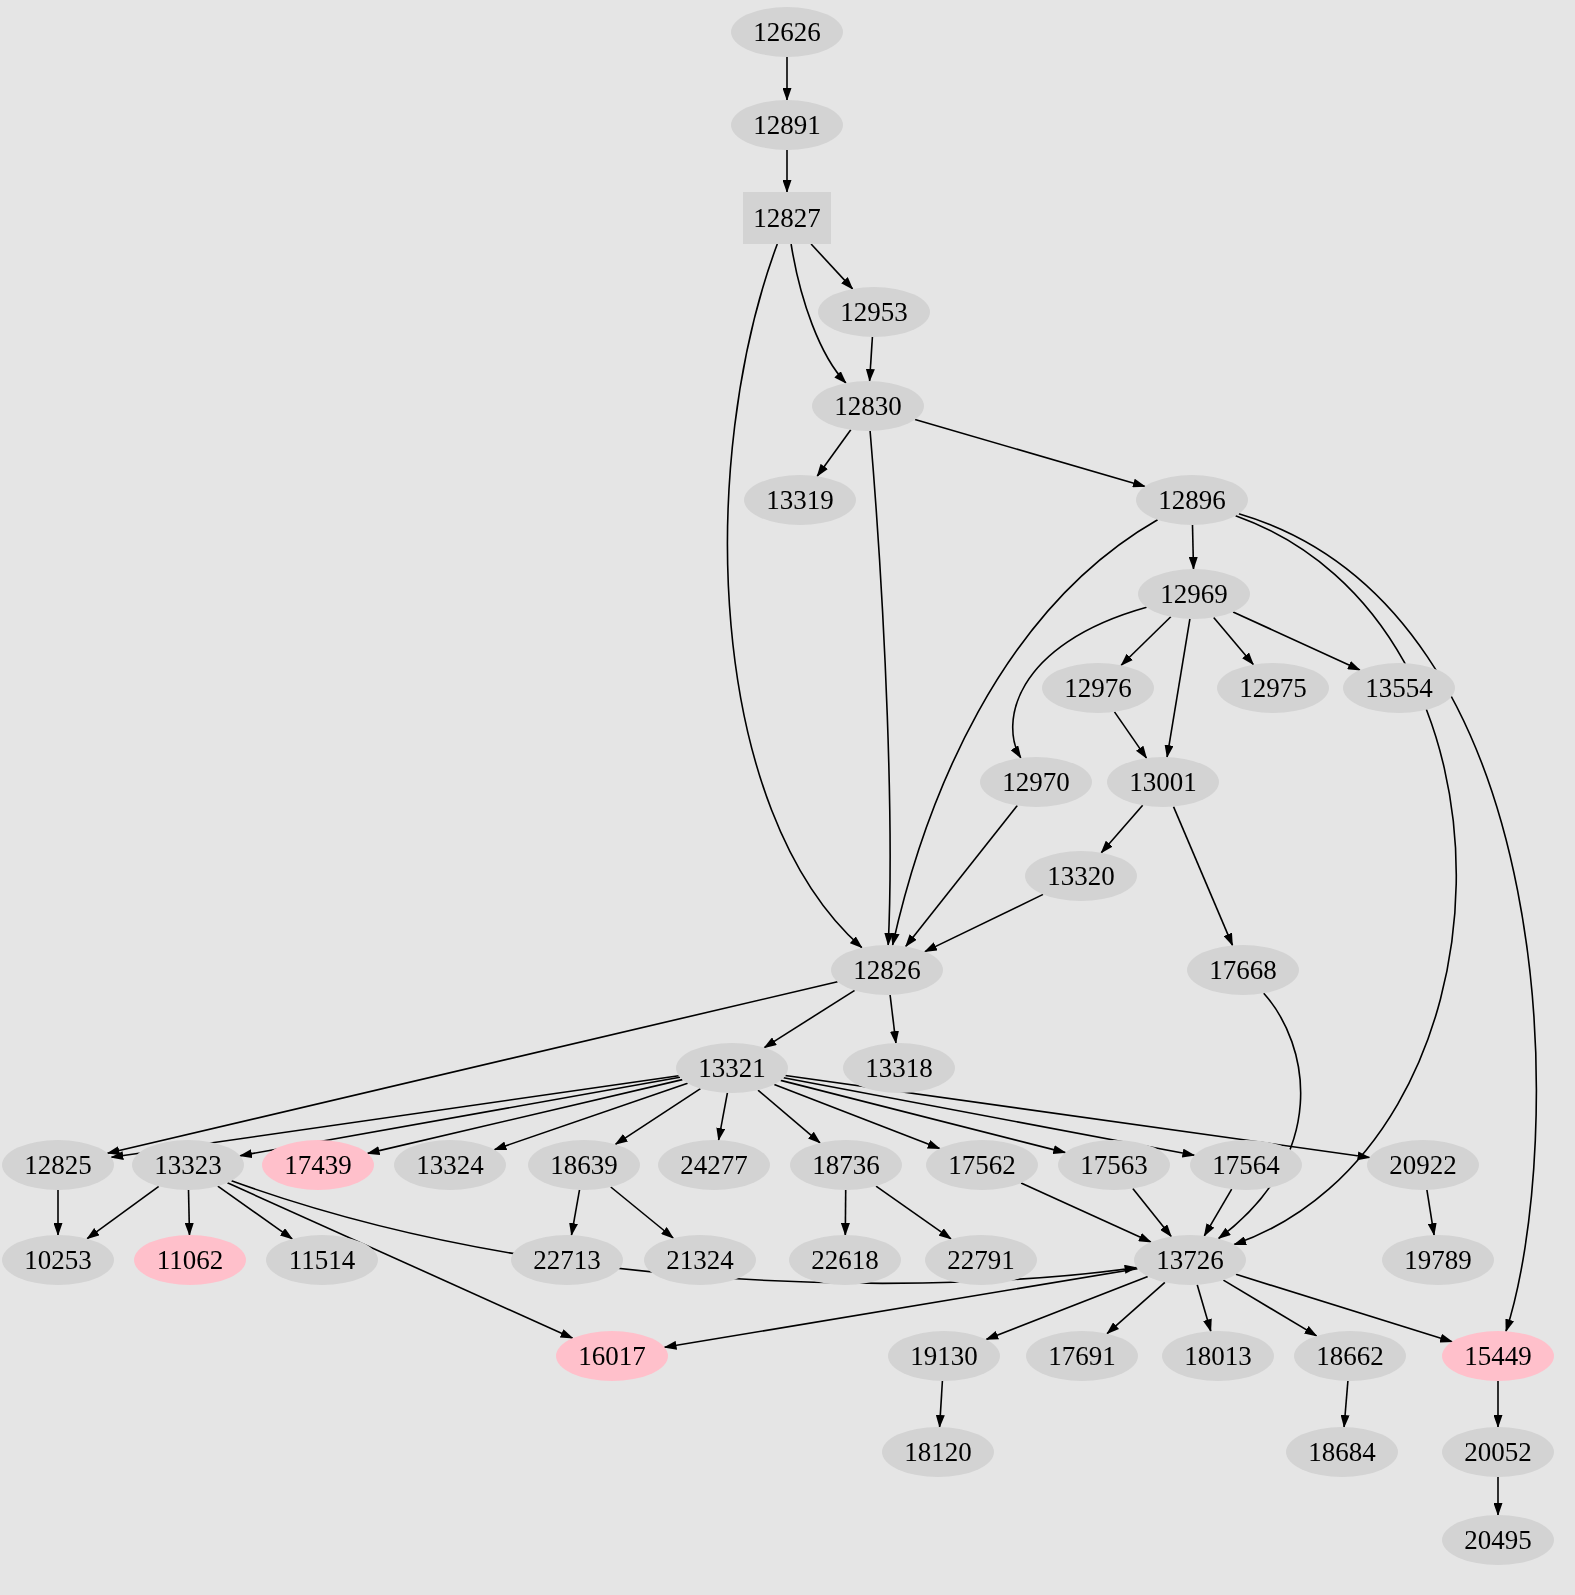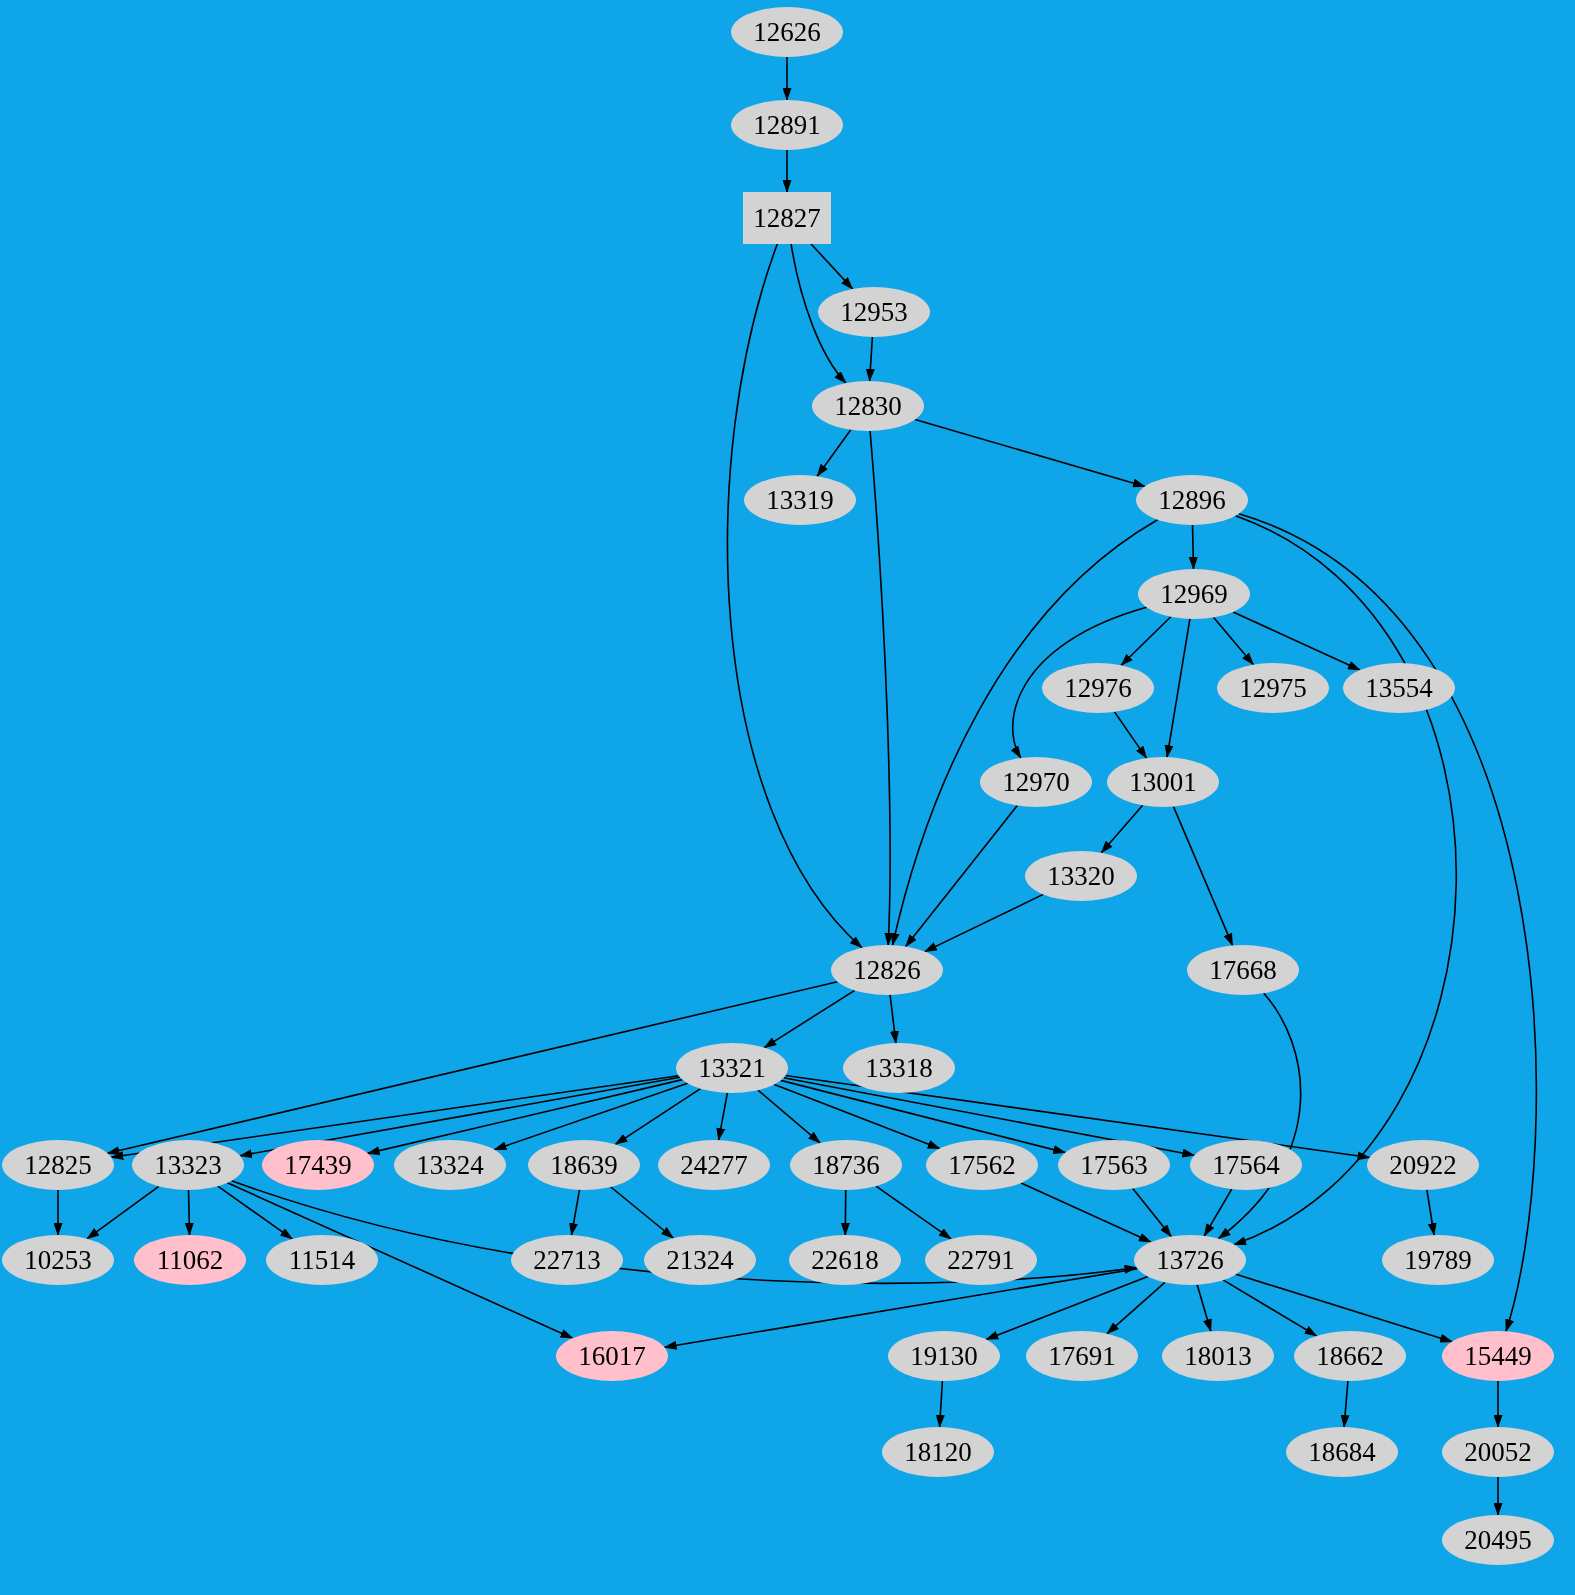--- a/index.html
+++ b/index.html
@@ -5,21 +5,21 @@
   html, body {
     margin: 0;
     padding: 0;
     background: #ffffff;
     font-family: "Liberation Serif", serif;
   }
   .diagram-root {
     width: 1575px;
     height: 1595px;
     position: relative;
-    background: #0ea5e9;
+    background: #e5e5e5;
     overflow: hidden;
   }
   svg { display: block; }
   .graph-edge path {
     fill: none;
     stroke: #000000;
     stroke-width: 1.6px;
   }
   .graph-node text {
     font-family: "Liberation Serif", serif;

